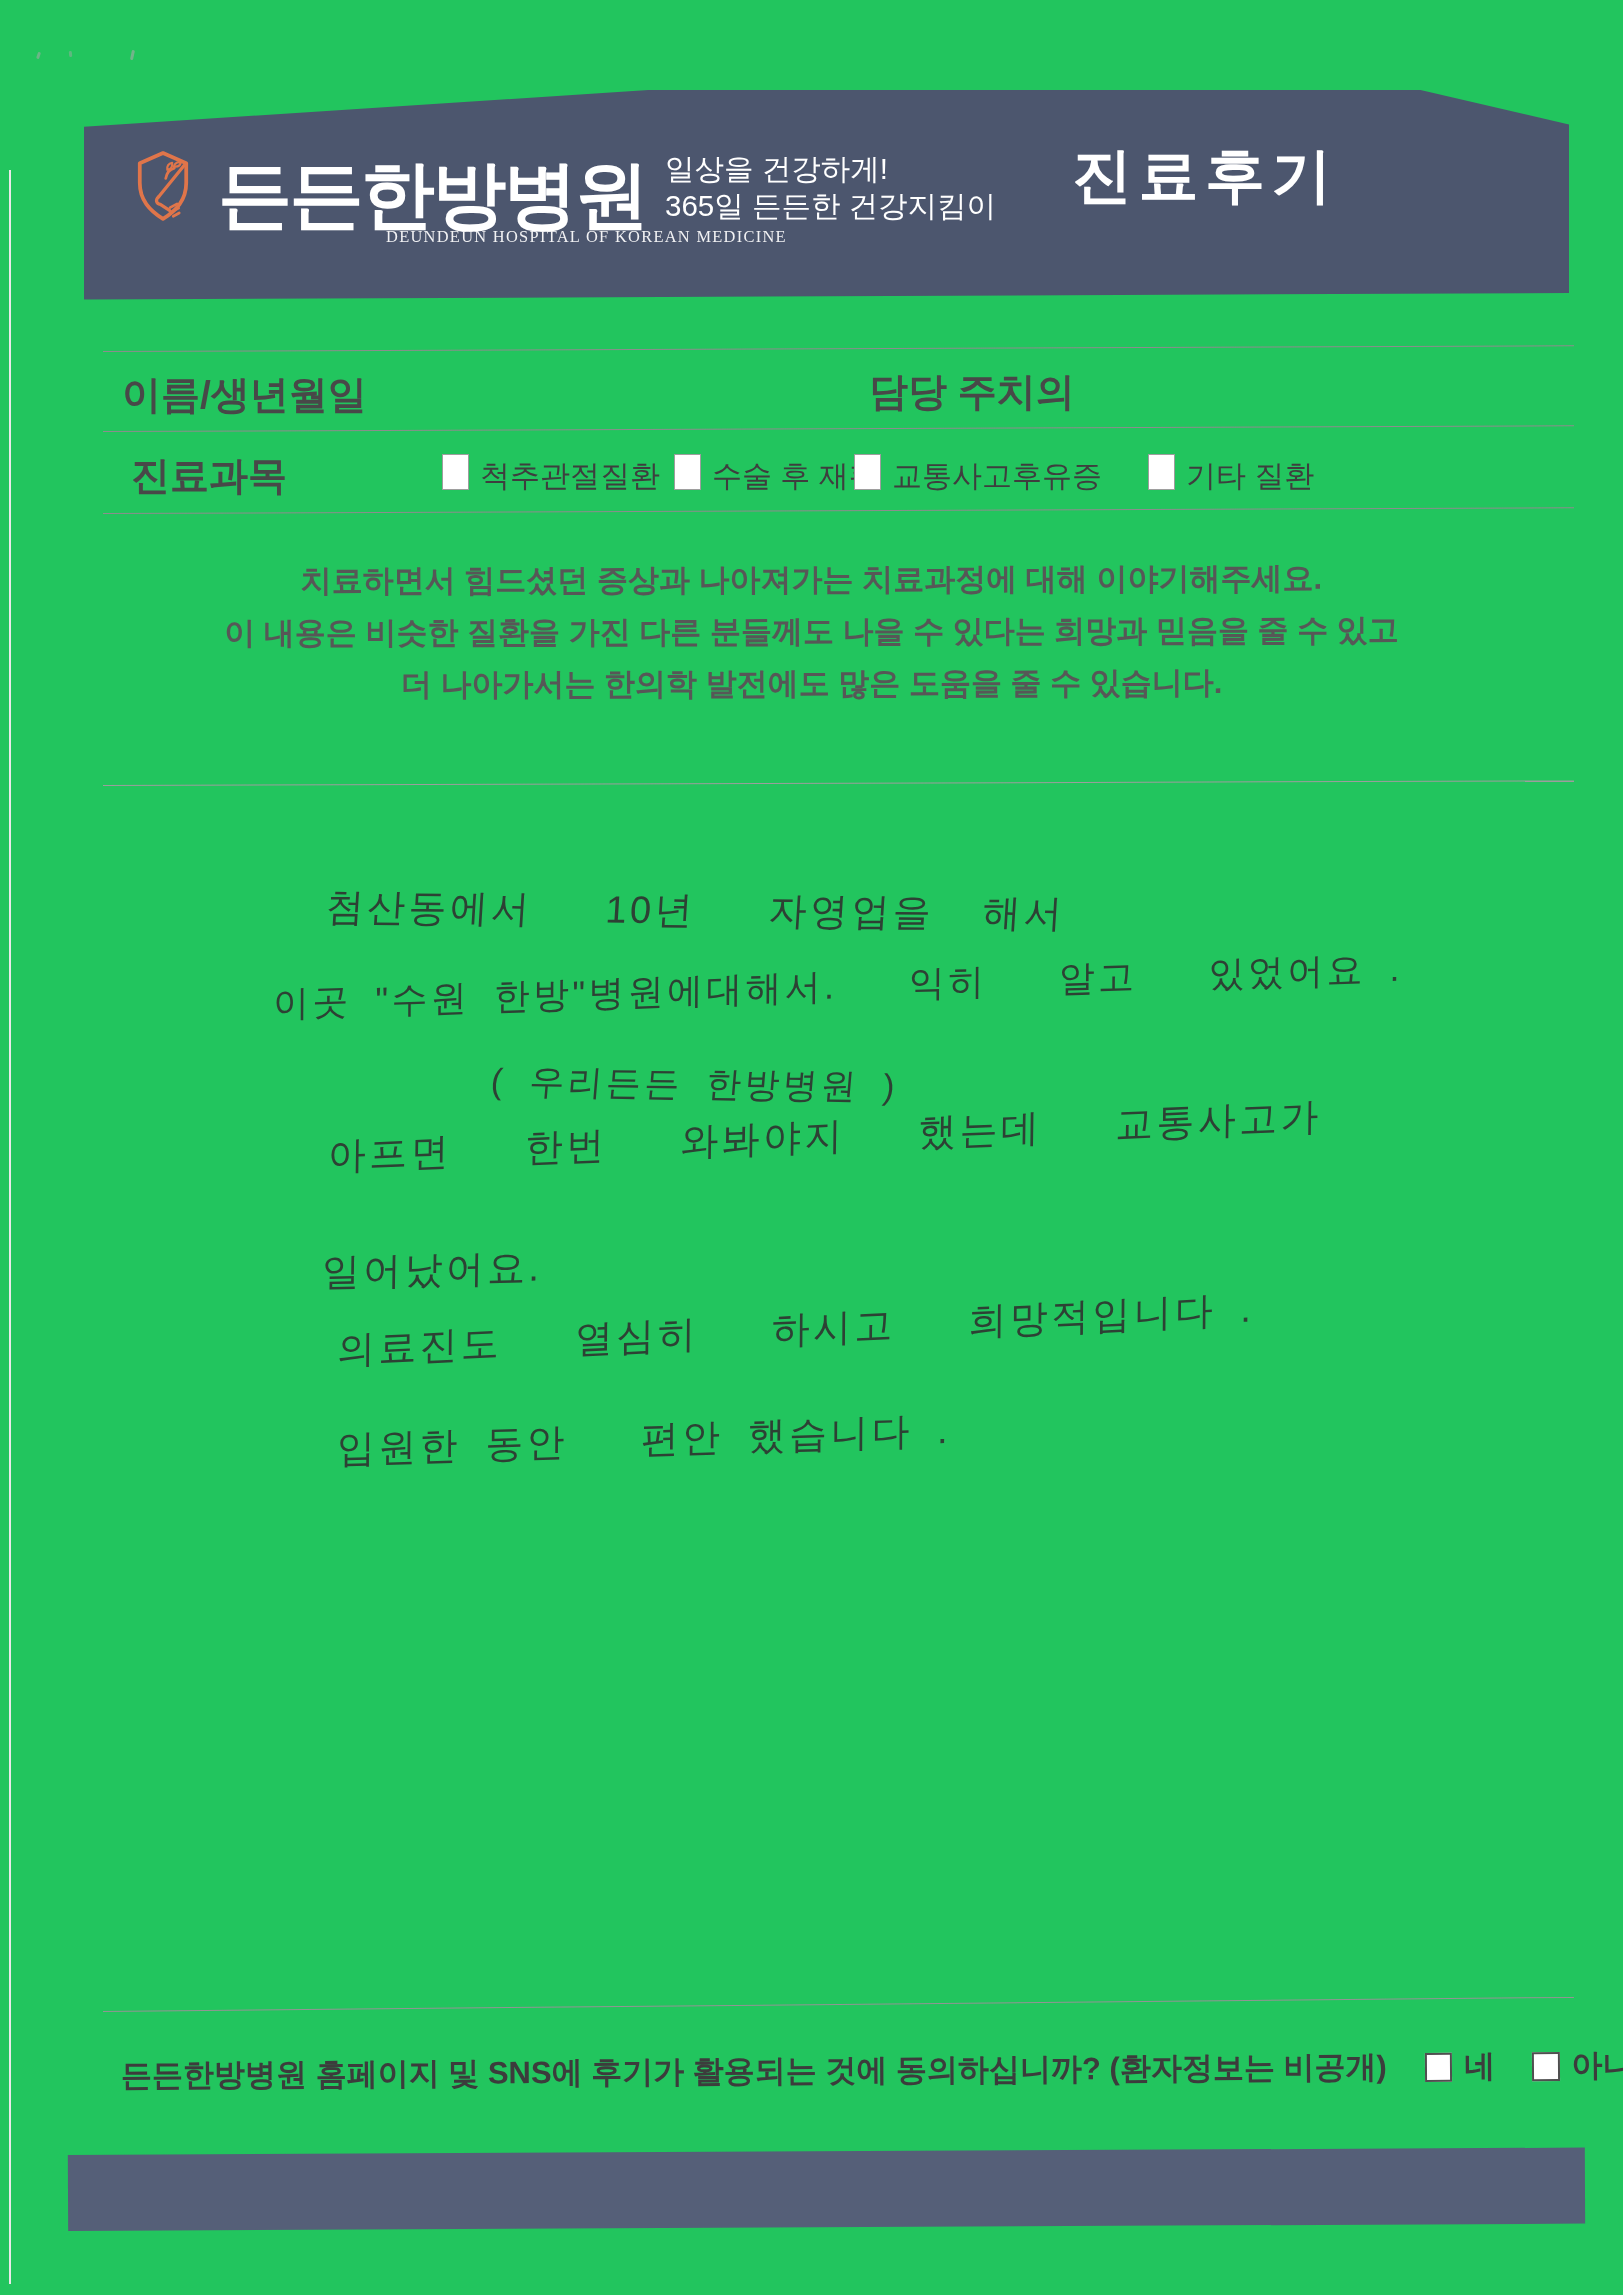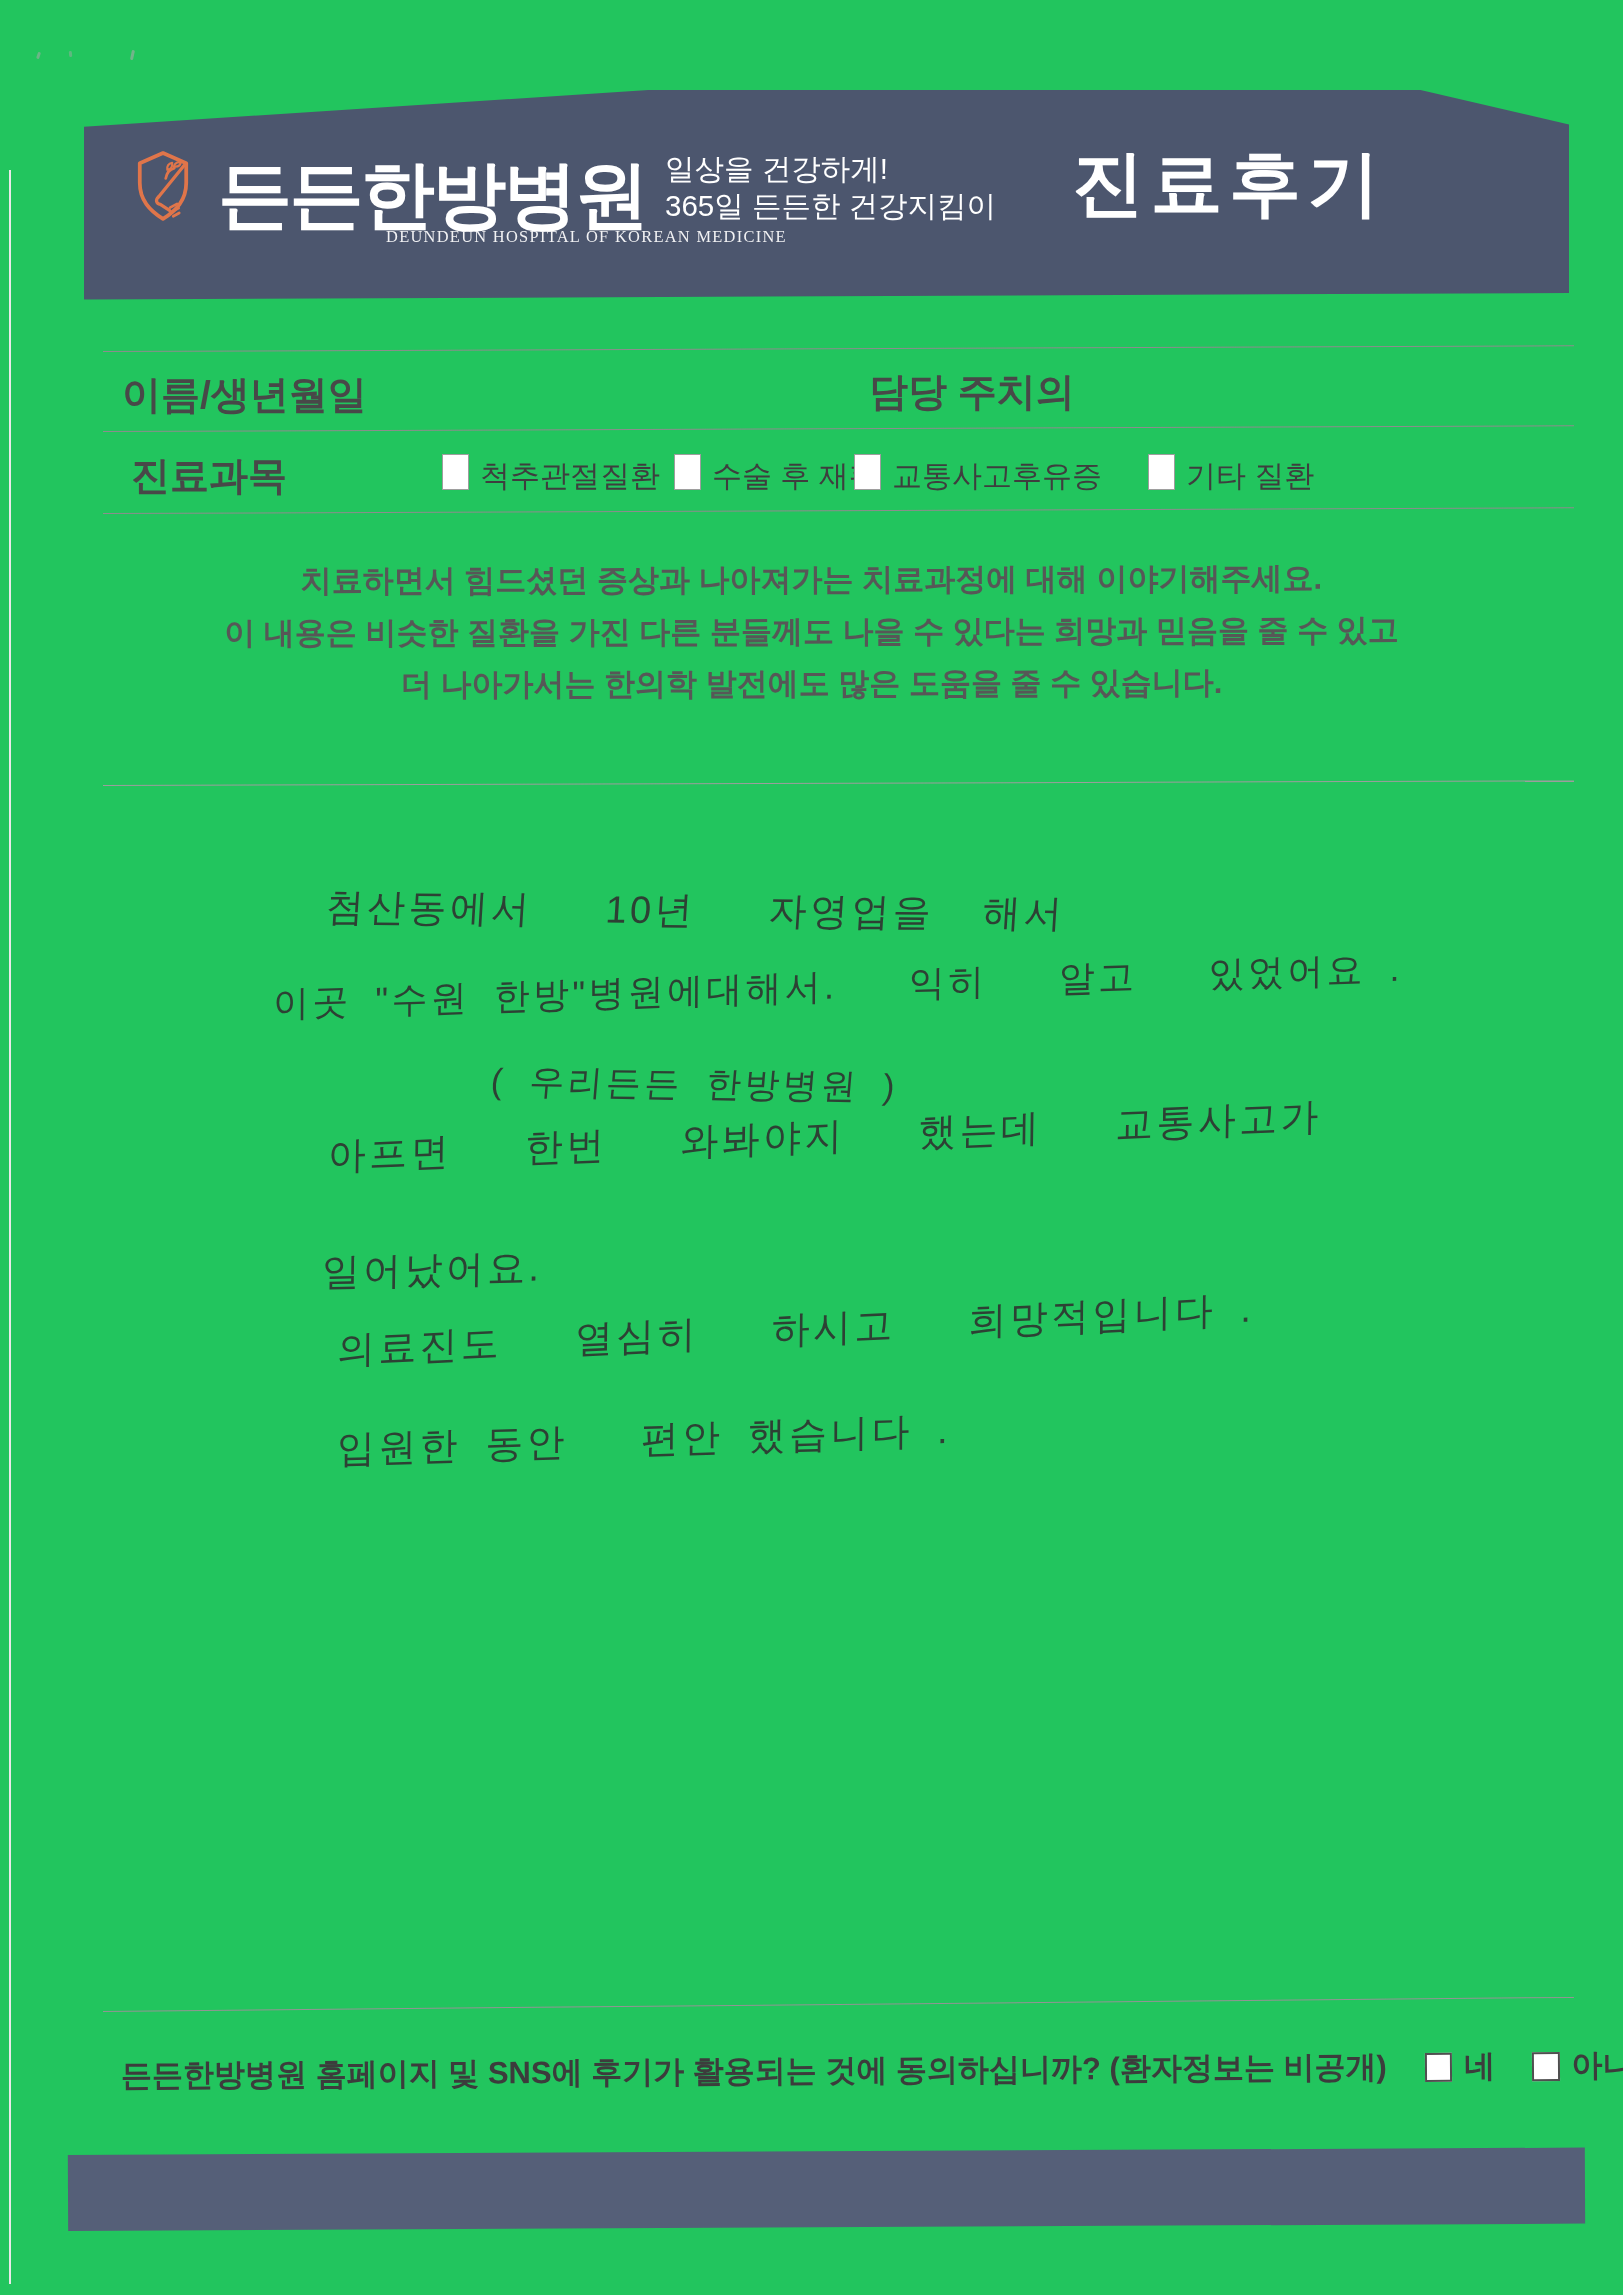--- a/index.html
+++ b/index.html
@@ -44,21 +44,21 @@
     font-size: 16.4px; font-weight: 400; color: #f2f2f4;
     letter-spacing: 1.3px; white-space: nowrap;
   }
   .tagline {
     position: absolute; left: 581px; top: 60px;
     font-size: 29.5px; font-weight: 400; color: #ffffff;
     line-height: 37px; white-space: nowrap;
   }
   .page-title {
     position: absolute; left: 988px; top: 46px;
-    font-size: 72px; font-weight: 700; color: #ffffff;
+    font-size: 60px; font-weight: 700; color: #ffffff;
     letter-spacing: 6.5px; white-space: nowrap;
   }
 
   
   .rule {
     position: absolute; left: 103px; width: 1471px; height: 1.3px;
     background: #8d8d8d; transform: rotate(-0.22deg); transform-origin: left center;
   }
   .rule.r1 { top: 351px; }
   .rule.r2 { top: 431px; }

